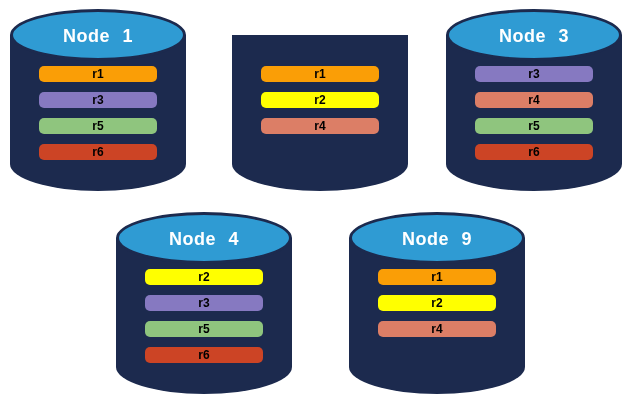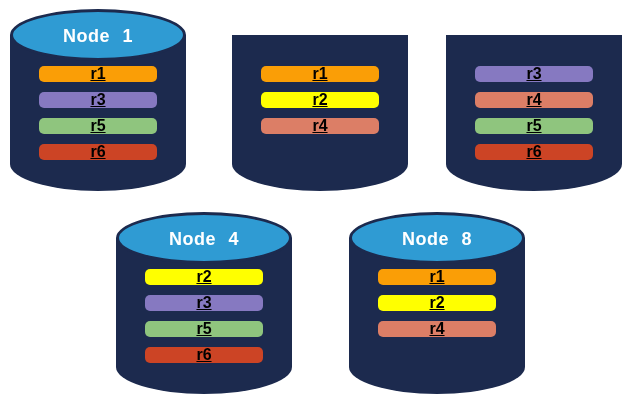--- a/index.html
+++ b/index.html
@@ -69,24 +69,23 @@
   }
   .replica-bar {
     height: 16px;
     border-radius: 5px;
     display: flex;
     align-items: center;
     justify-content: center;
   }
   .replica-label {
     color: var(--replica-text, #000000);
-    font-size: 16px;
+    font-size: 12px;
     font-weight: 700;
     line-height: 1;
-    text-decoration: underline;
   }
 </style>
 </head>
 <body>
 
 <div class="canvas" style="background: rgb(255, 255, 255);">
     <div class="db-node pos-0">
       <div class="cyl-body"></div>
       <div class="cyl-top">
         <div class="cyl-title">Node 1</div>
@@ -115,20 +114,23 @@
         <div class="replica-bar" style="background: rgb(255, 255, 0);">
           <div class="replica-label">r2</div>
         </div>
         <div class="replica-bar" style="background: rgb(220, 126, 102);">
           <div class="replica-label">r4</div>
         </div>
       </div>
     </div>
     <div class="db-node pos-2">
       <div class="cyl-body"></div>
+      <div class="cyl-top">
+        <div class="cyl-title">Node 3</div>
+      </div>
       <div class="bars">
         <div class="replica-bar" style="background: rgb(134, 121, 193);">
           <div class="replica-label">r3</div>
         </div>
         <div class="replica-bar" style="background: rgb(220, 126, 102);">
           <div class="replica-label">r4</div>
         </div>
         <div class="replica-bar" style="background: rgb(143, 197, 126);">
           <div class="replica-label">r5</div>
         </div>
@@ -153,21 +155,21 @@
           <div class="replica-label">r5</div>
         </div>
         <div class="replica-bar" style="background: rgb(204, 68, 37);">
           <div class="replica-label">r6</div>
         </div>
       </div>
     </div>
     <div class="db-node pos-4">
       <div class="cyl-body"></div>
       <div class="cyl-top">
-        <div class="cyl-title">Node 8</div>
+        <div class="cyl-title">Node 9</div>
       </div>
       <div class="bars">
         <div class="replica-bar" style="background: rgb(250, 158, 6);">
           <div class="replica-label">r1</div>
         </div>
         <div class="replica-bar" style="background: rgb(255, 255, 0);">
           <div class="replica-label">r2</div>
         </div>
         <div class="replica-bar" style="background: rgb(220, 126, 102);">
           <div class="replica-label">r4</div>

